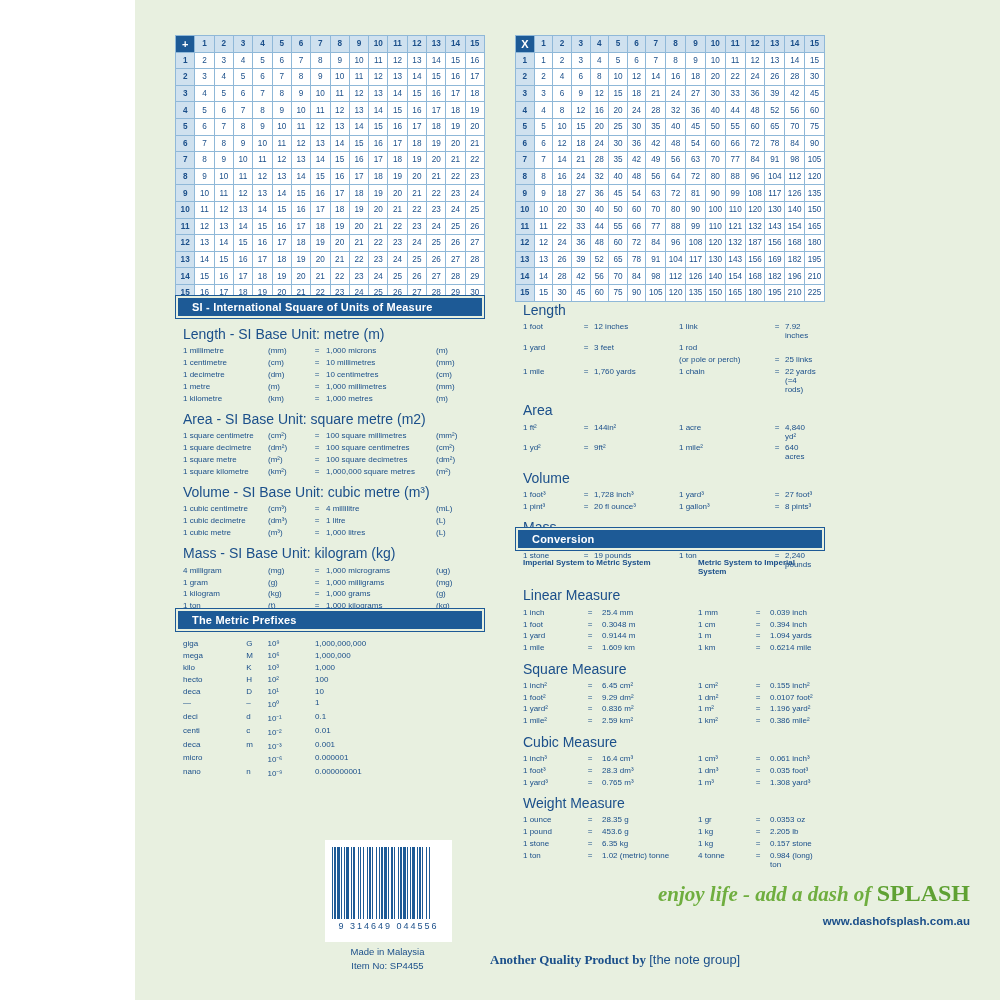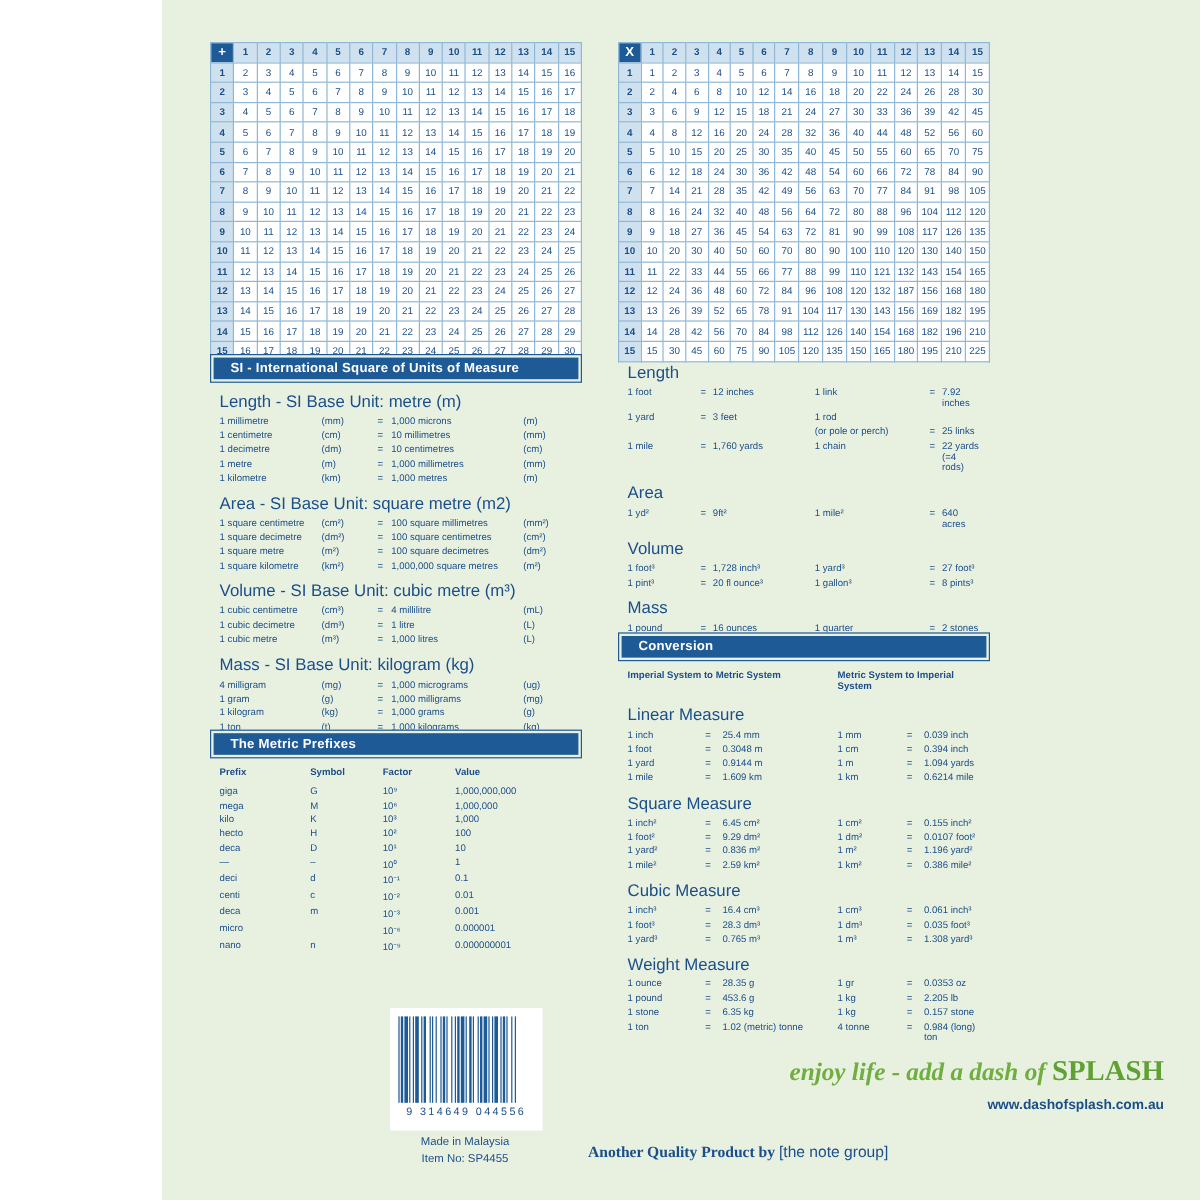--- a/index.html
+++ b/index.html
@@ -787,26 +787,20 @@
   </div>
 
   <div class="panel" style="left:40px;top:608px;width:310px;">
     <div class="hdr-wrap">
       <div class="hdr">The Metric Prefixes</div>
     </div>
     <div id="prefix-body" style="padding:6px 8px 0 8px;">
         <table class="lst">
           <tbody>
             <tr>
-              <td style="width:78px;font-weight:bold;padding-bottom:5px">Prefix</td>
-              <td style="width:62px;font-weight:bold;padding-bottom:5px">Symbol</td>
-              <td style="width:62px;font-weight:bold;padding-bottom:5px">Factor</td>
-              <td style="width:100px;font-weight:bold;padding-bottom:5px">Value</td>
-            </tr>
-            <tr>
               <td>giga</td>
               <td>G</td>
               <td>10⁹</td>
               <td>1,000,000,000</td>
             </tr>
             <tr>
               <td>mega</td>
               <td>M</td>
               <td>10⁶</td>
               <td>1,000,000</td>
@@ -905,20 +899,28 @@
               <td style="width:85px">1,760 yards</td>
               <td style="width:90px">1 chain</td>
               <td style="width:16px" class="ctr">=</td>
               <td>22 yards (=4 rods)</td>
             </tr>
           </tbody>
         </table>
         <div class="sec">Area</div>
         <table class="lst">
           <tbody>
+            <tr>
+              <td style="width:55px">1 ft²</td>
+              <td style="width:16px" class="ctr">=</td>
+              <td style="width:85px">144in²</td>
+              <td style="width:90px">1 acre</td>
+              <td style="width:16px" class="ctr">=</td>
+              <td>4,840 yd²</td>
+            </tr>
             <tr>
               <td style="width:55px">1 yd²</td>
               <td style="width:16px" class="ctr">=</td>
               <td style="width:85px">9ft²</td>
               <td style="width:90px">1 mile²</td>
               <td style="width:16px" class="ctr">=</td>
               <td>640 acres</td>
             </tr>
           </tbody>
         </table>

